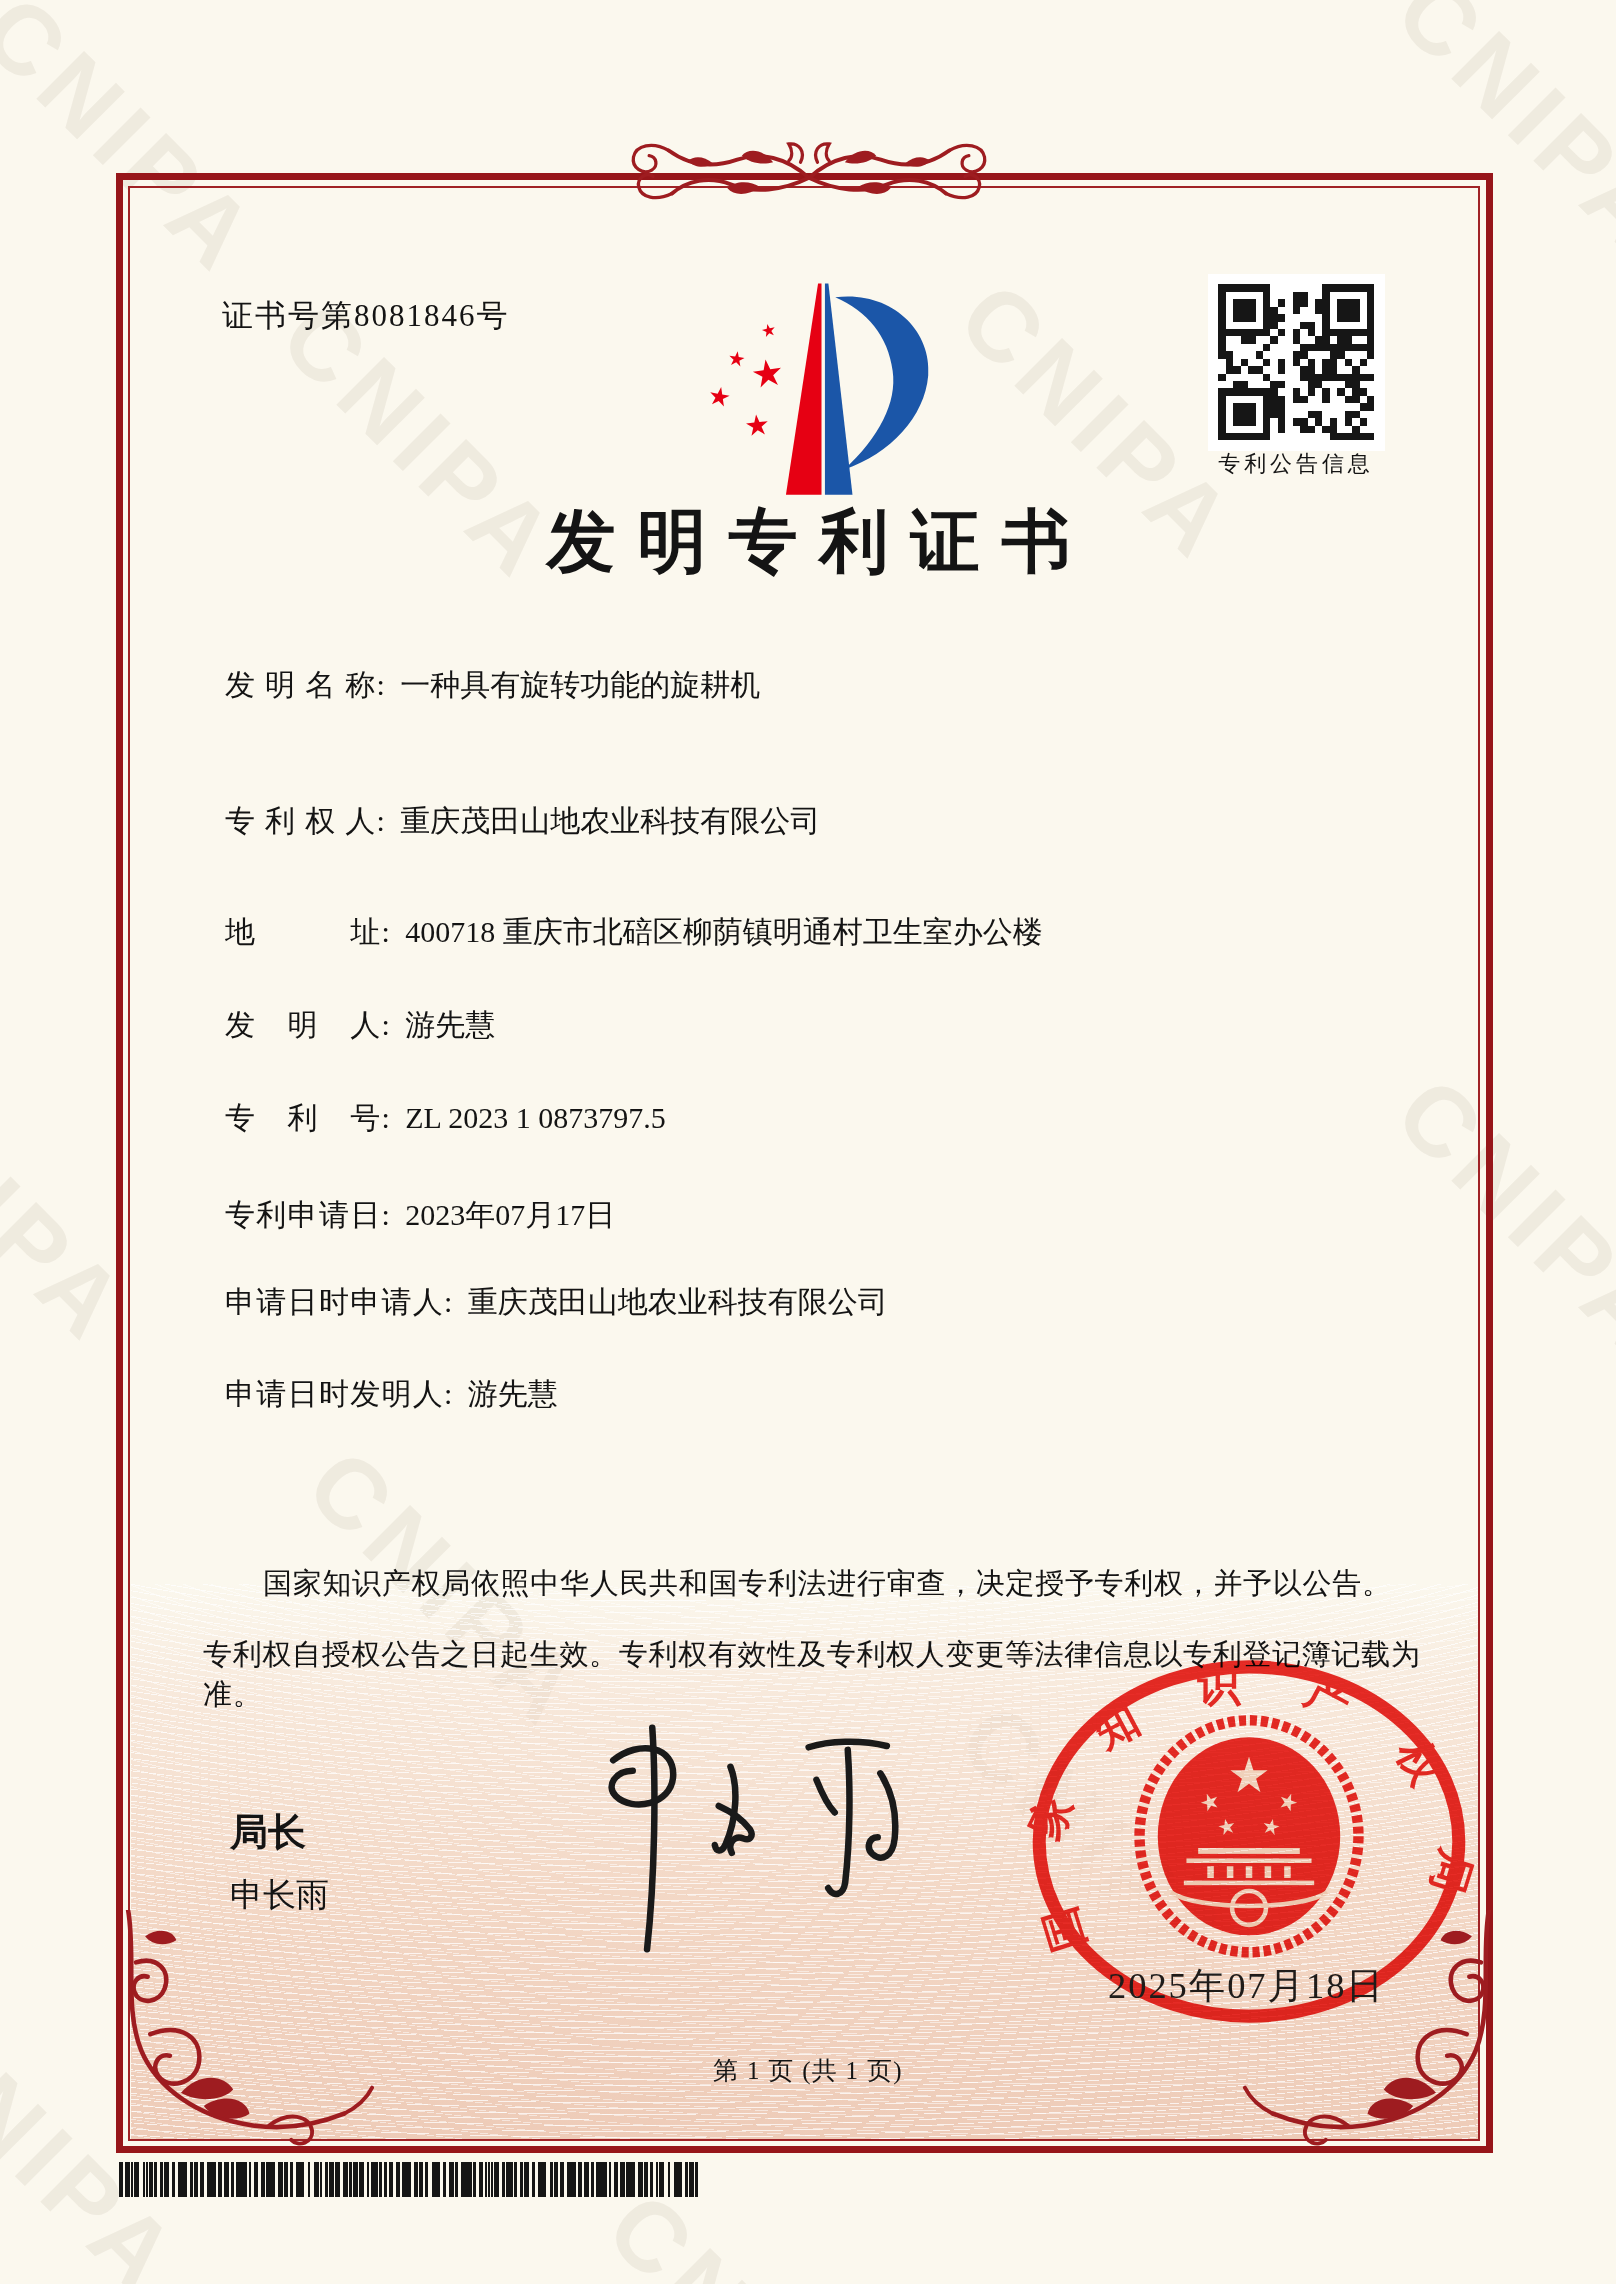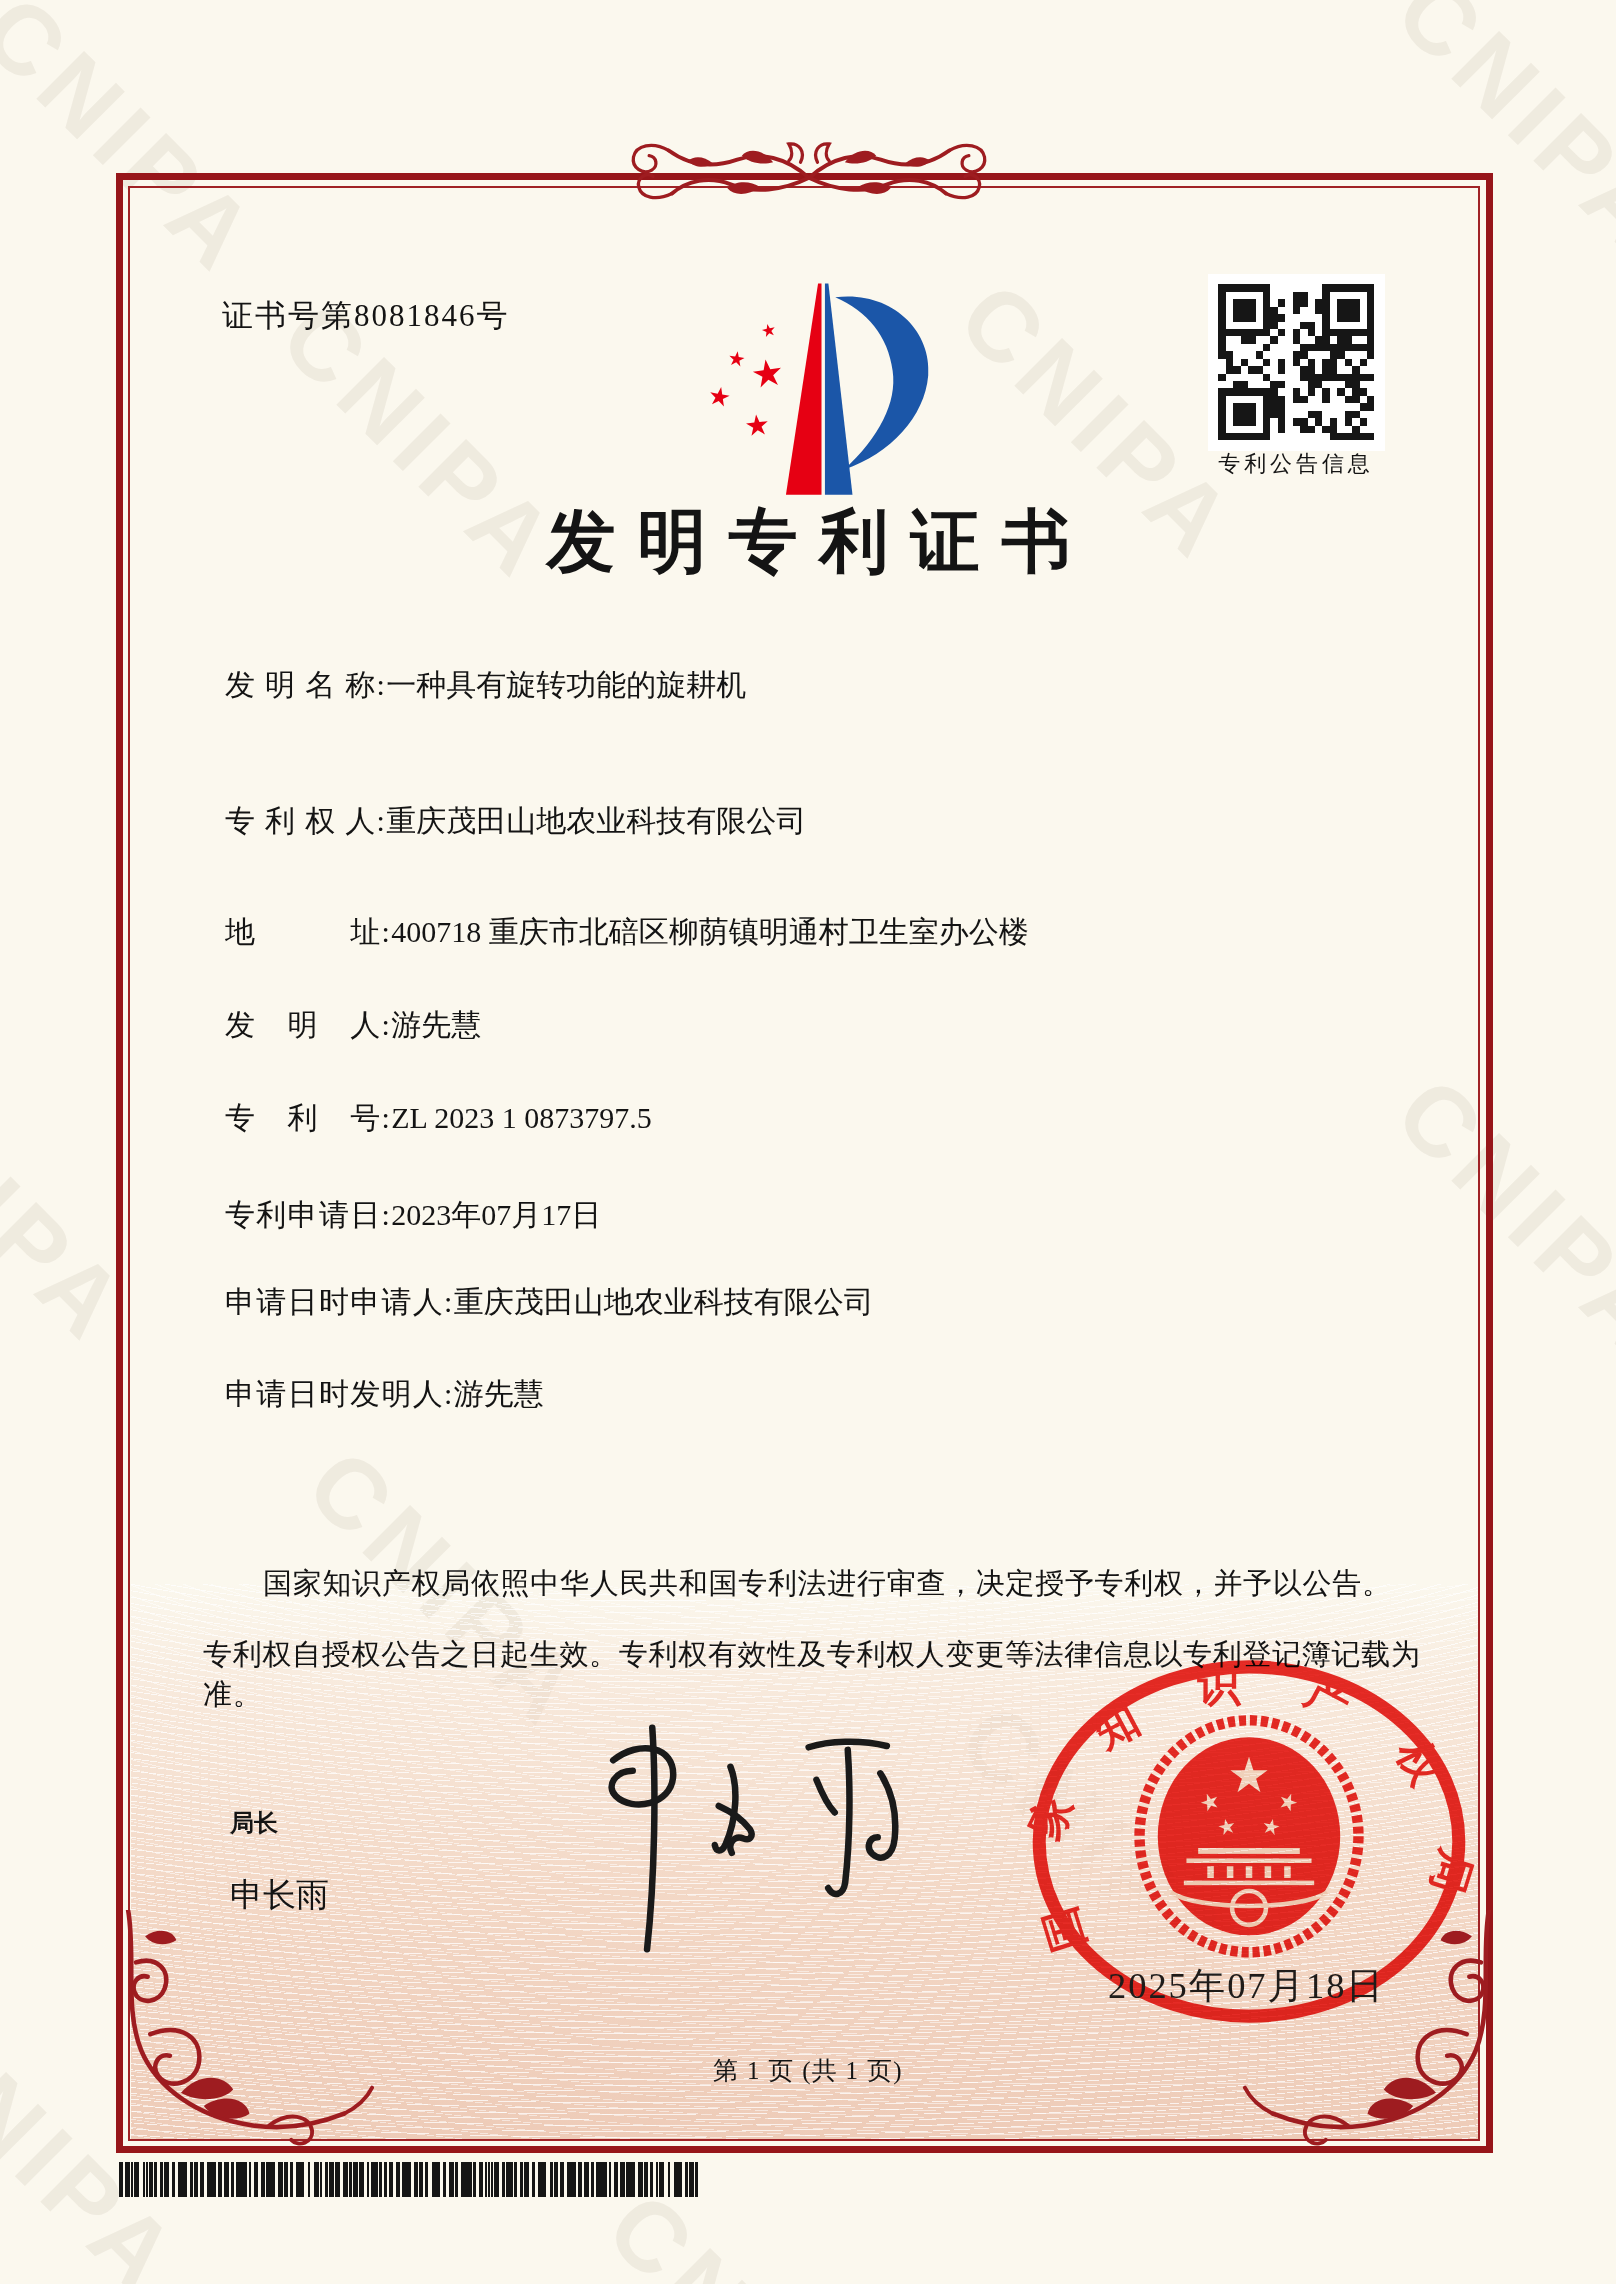--- a/index.html
+++ b/index.html
@@ -39,30 +39,30 @@
     width:156px;height:156px}
   .qm{background:transparent}
   .qm.d{background:#161616}
   .qr-caption{position:absolute;left:1201px;top:449px;width:190px;text-align:center;
     font-size:22px;letter-spacing:3.9px;z-index:3}
   .title{position:absolute;left:450px;top:496px;width:717px;text-align:center;
     font-size:69px;font-weight:bold;letter-spacing:22px;text-indent:22px;z-index:3}
   
   .row{position:absolute;left:225px;width:1245px;font-size:30px;white-space:nowrap;z-index:3}
   .lbl{letter-spacing:1.3px}
-  .val{margin-left:0}
+  .val{margin-left:14px}
   .col2{position:absolute;left:657px;top:0}
   .r1{top:665px}.r2{top:801px}.r3{top:912px}.r4{top:1005px}
   .r5{top:1098px}.r6{top:1195px}.r7{top:1282px}.r8{top:1374px}
   
   .par{position:absolute;left:203px;width:1226px;font-size:29px;letter-spacing:0.7px;z-index:3}
   .p1{top:1564px;text-indent:60px}
   .p2{top:1635px}
   
-  .sig-title{position:absolute;left:230px;top:1807px;font-size:24px;font-weight:bold;z-index:3;
+  .sig-title{position:absolute;left:230px;top:1807px;font-size:38px;font-weight:bold;z-index:3;
     font-family:Liberation Serif, serif}
   .sig-name{position:absolute;left:230px;top:1873px;font-size:33px;font-weight:normal;z-index:3;
     font-family:"Liberation Sans","DejaVu Sans",sans-serif}
   .signature{position:absolute;left:535px;top:1708px;width:417px;height:261px;z-index:3}
   
   .seal{position:absolute;left:1019px;top:1646px;width:460px;height:391px;z-index:4;
     mix-blend-mode:multiply;opacity:0.96}
   .seal text{font-family:"Liberation Serif","DejaVu Serif",serif}
   
   .page-no{position:absolute;left:50%;transform:translateX(-50%);top:2054px;

